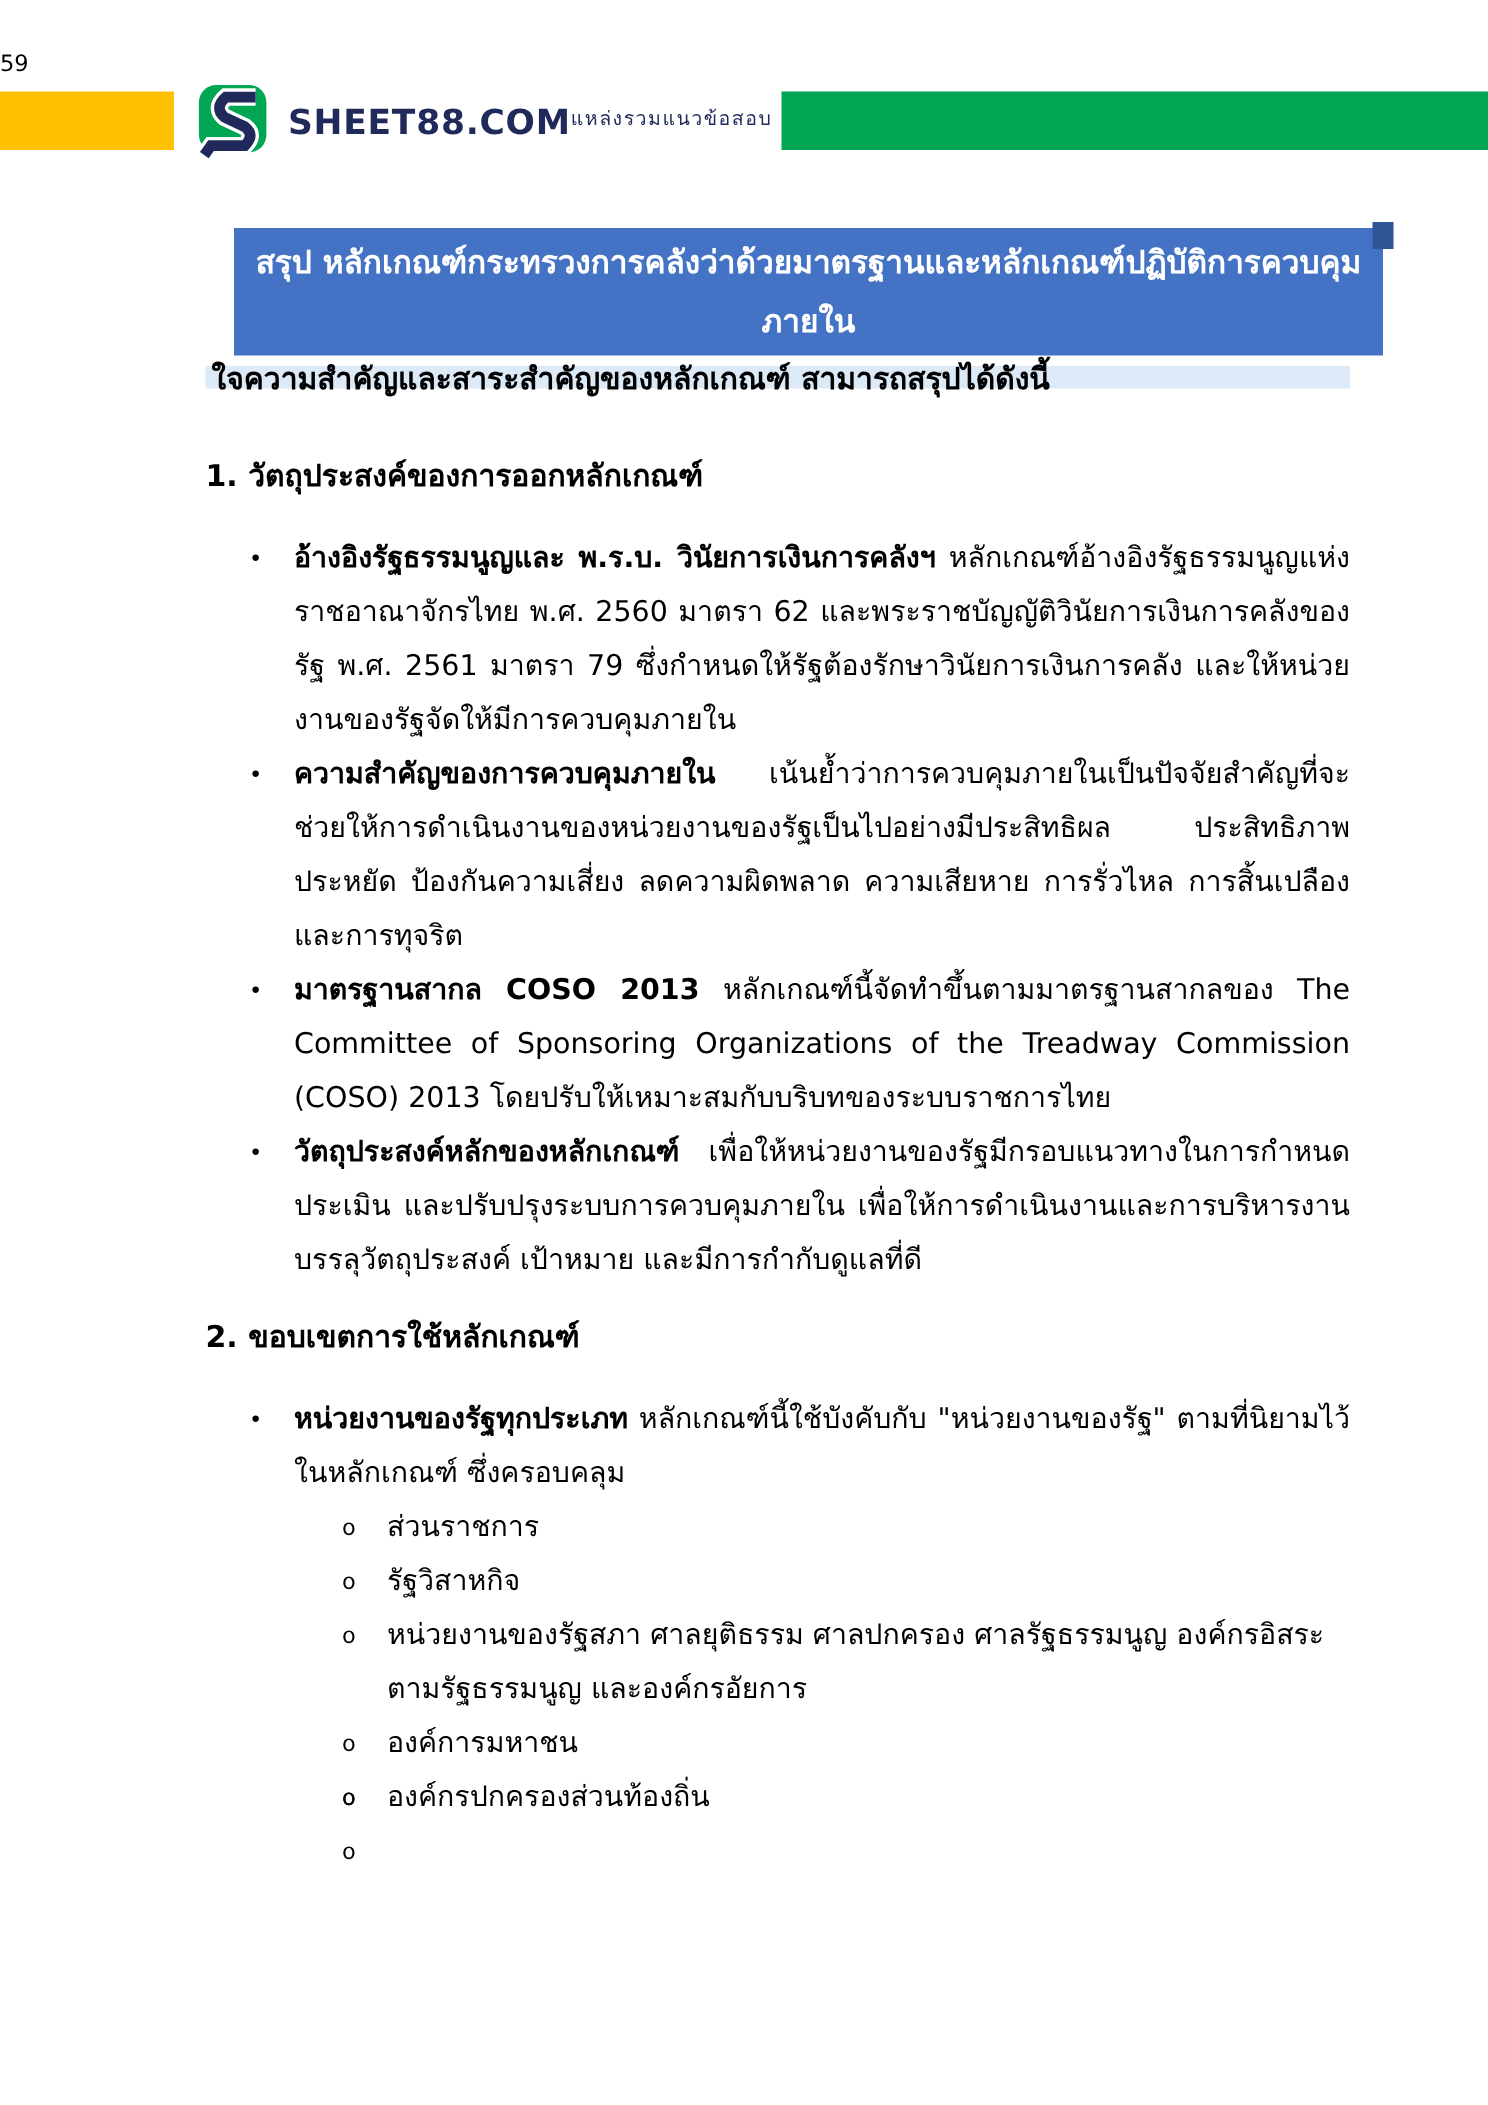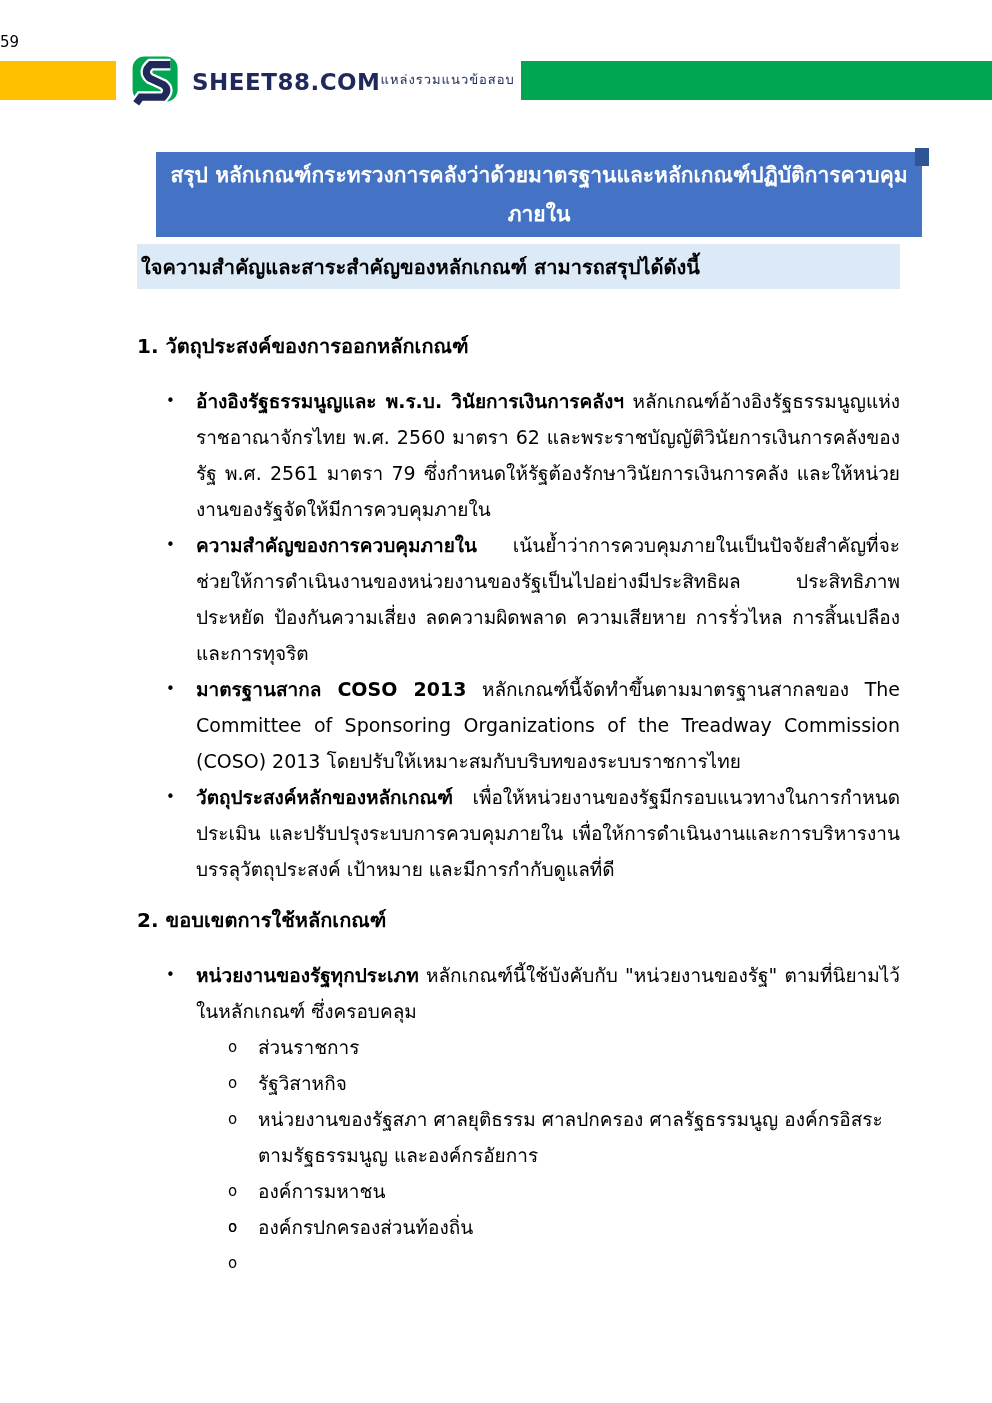--- a/index.html
+++ b/index.html
@@ -31,28 +31,28 @@
     background:#4472C4; color:#fff; font-weight:bold; font-size:21px;
     display:flex; flex-direction:column; justify-content:center;
     text-align:center; line-height:39px; z-index:1;margin-left:19px;
   }
   .title-notch {
     position:absolute; right:-7px; top:-4px; width:14px; height:18px;
     background:#2F5597; z-index:-1;
   }
   
   .intro-band {
-    position:absolute; top:244px; left:137px; width:763px; height:45px;
+    position:absolute; top:244px; left:137px; width:763px; height:15px;
     background:#DCE9F7; display:flex; align-items:center;
     font-weight:bold; font-size:20px; color:#000; padding-left:4px;
   }
   
   .content {
     position:absolute; top:275px; left:137px; width:763px;
-    font-size:19px; color:#000;margin-top:29px;
+    font-size:19px; color:#000;
   }
   .section { margin-top:18px; }
   .section:first-child { margin-top:27px; }
   .section-heading { font-weight:bold; font-size:20px; line-height:30px; }
   .section-number { margin-right:7px; }
   ul.bullets { list-style:none; margin-top:22px; }
   li.bullet {
     position:relative; padding-left:59px; line-height:36px;
     text-align:justify; overflow-wrap:break-word;
   }

